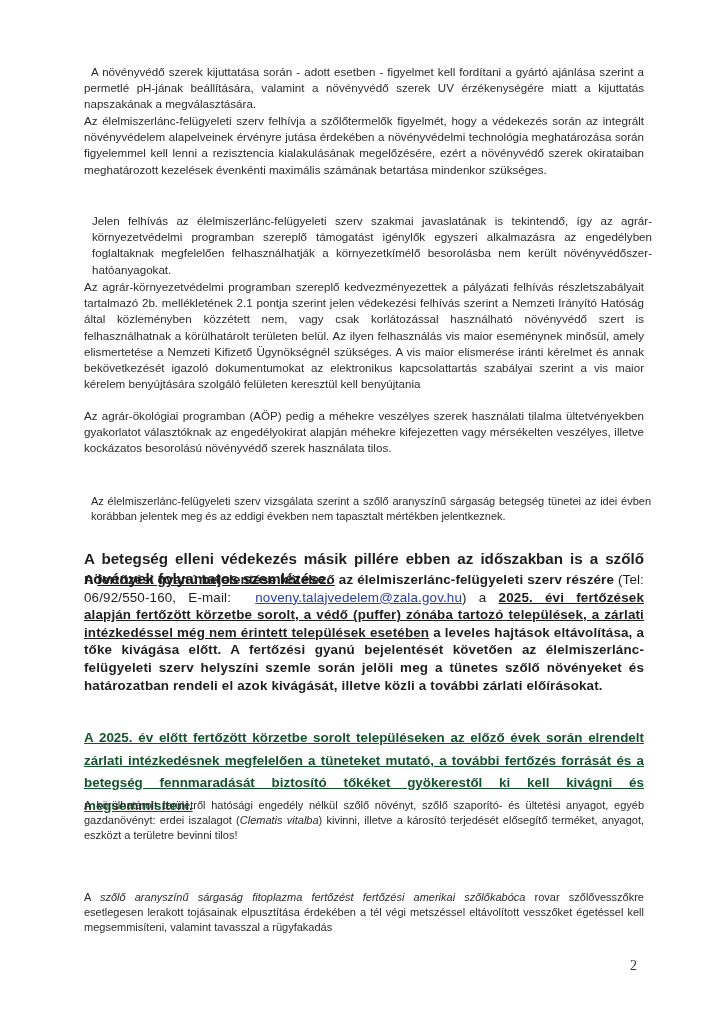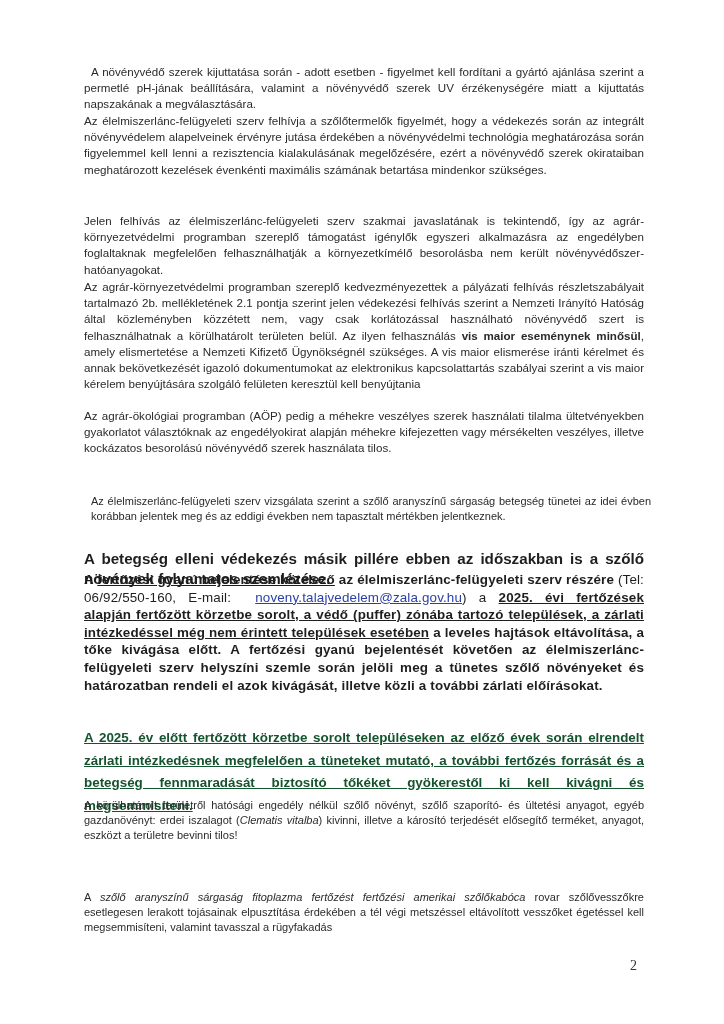--- a/index.html
+++ b/index.html
@@ -1,20 +1,20 @@
 <!DOCTYPE html>
 <html><head>
 <meta charset="utf-8">
 <style>
   html, body { margin: 0; padding: 0; background: #ffffff; }
   body { width: 724px; height: 1024px; position: relative; overflow: hidden; font-family: "Liberation Sans", sans-serif; color: #222; }
   .page { position: absolute; left: 0; top: 0; width: 676px; height: 1024px; background: #fff; }
   .block { position: absolute; left: 84px; width: 560px; font-size: 11.6px; line-height: 16.2px; text-align: justify; color: #2a2a2a; }
   .block p { margin: 0; }
-  .b { font-weight: bold; }
+  .b { font-weight: normal; }
   .u { text-decoration: underline; }
   .i { font-style: italic; }
   .link { color: #2b3fa8; text-decoration: underline; margin-left: 12px; }
   .lead { text-indent: 7px; }
   .small { font-size: 11px; line-height: 15px; }
   .head2 { font-weight: bold; font-size: 15.2px; line-height: 20px; color: #1e1e1e; margin-top: 36px; }
   .bigbold { font-weight: bold; font-size: 13.4px; line-height: 17.6px; color: #1e1e1e; letter-spacing: 0.15px; }
   .bigital { font-weight: bold; font-size: 13.4px; line-height: 22.5px; text-decoration: underline; color: #14532d; }
   .pagenum { position: absolute; left: 630px; top: 958px; font-family: "Liberation Serif", serif; font-size: 14px; color: #333; }
 </style>
@@ -24,21 +24,21 @@
 <div class="page">
 
   <div class="block lead" style="top:64px;">
     <p>A növényvédő szerek kijuttatása során - adott esetben - figyelmet kell fordítani a gyártó ajánlása szerint a permetlé pH-jának beállítására, valamint a növényvédő szerek UV érzékenységére miatt a kijuttatás napszakának a megválasztására.</p>
   </div>
 
   <div class="block" style="top:113px;">
     <p>Az élelmiszerlánc-felügyeleti szerv felhívja a szőlőtermelők figyelmét, hogy a védekezés során az integrált növényvédelem alapelveinek érvényre jutása érdekében a növényvédelmi technológia meghatározása során figyelemmel kell lenni a rezisztencia kialakulásának megelőzésére, ezért a növényvédő szerek okirataiban meghatározott kezelések évenkénti maximális számának betartása mindenkor szükséges.</p>
   </div>
 
-  <div class="block" style="top:213px;">
+  <div class="block" style="top:213px;margin-left:8px;">
     <p>Jelen felhívás az élelmiszerlánc-felügyeleti szerv szakmai javaslatának is tekintendő, így az agrár-környezetvédelmi programban szereplő támogatást igénylők egyszeri alkalmazásra az engedélyben foglaltaknak megfelelően felhasználhatják a környezetkímélő besorolásba nem került növényvédőszer-hatóanyagokat.</p>
   </div>
 
   <div class="block" style="top:279px;">
     <p><span>Az agrár-környezetvédelmi programban szereplő kedvezményezettek a pályázati felhívás részletszabályait tartalmazó 2b. mellékletének 2.1 pontja szerint jelen védekezési felhívás szerint a Nemzeti Irányító Hatóság által közleményben közzétett nem, vagy csak korlátozással használható növényvédő szert is felhasználhatnak a körülhatárolt területen belül. Az ilyen felhasználás </span><span class="b">vis maior eseménynek minősül</span><span>, amely elismertetése a Nemzeti Kifizető Ügynökségnél szükséges. A vis maior elismerése iránti kérelmet és annak bekövetkezését igazoló dokumentumokat az elektronikus kapcsolattartás szabályai szerint a vis maior kérelem benyújtására szolgáló felületen keresztül kell benyújtania</span></p>
   </div>
 
   <div class="block" style="top:408px;">
     <p>Az agrár-ökológiai programban (AÖP) pedig a méhekre veszélyes szerek használati tilalma ültetvényekben gyakorlatot választóknak az engedélyokirat alapján méhekre kifejezetten vagy mérsékelten veszélyes, illetve kockázatos besorolású növényvédő szerek használata tilos.</p>
   </div>

